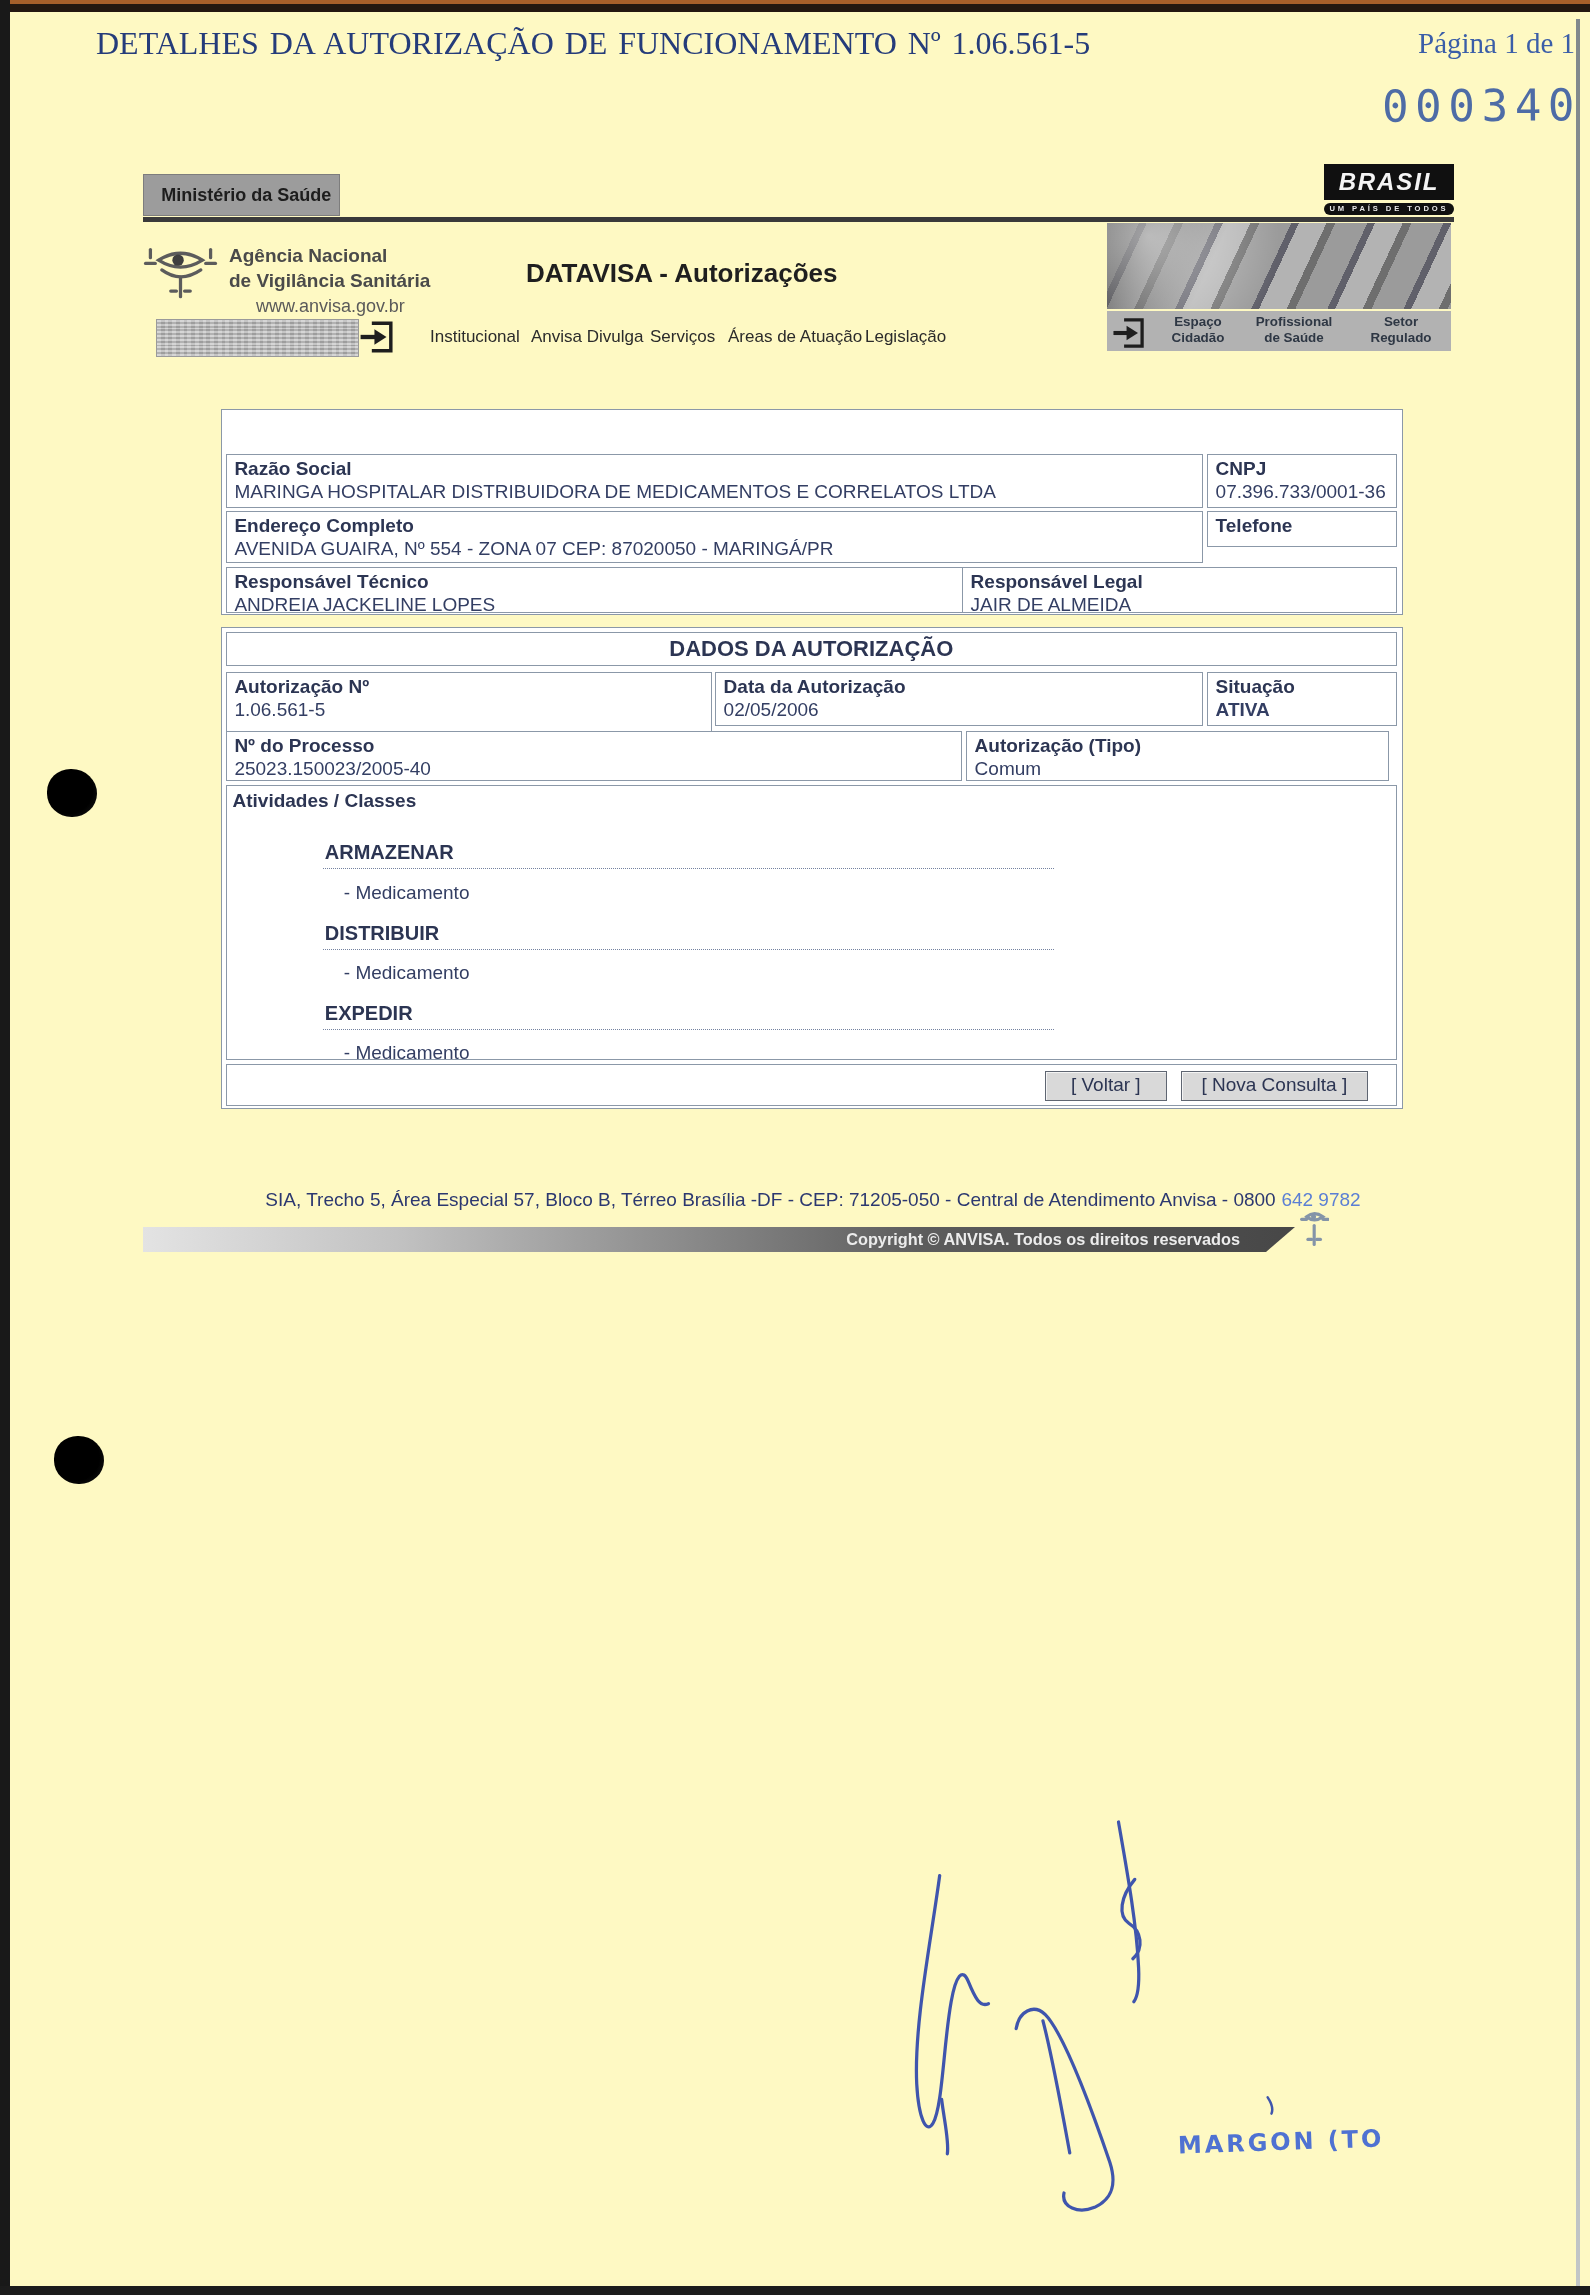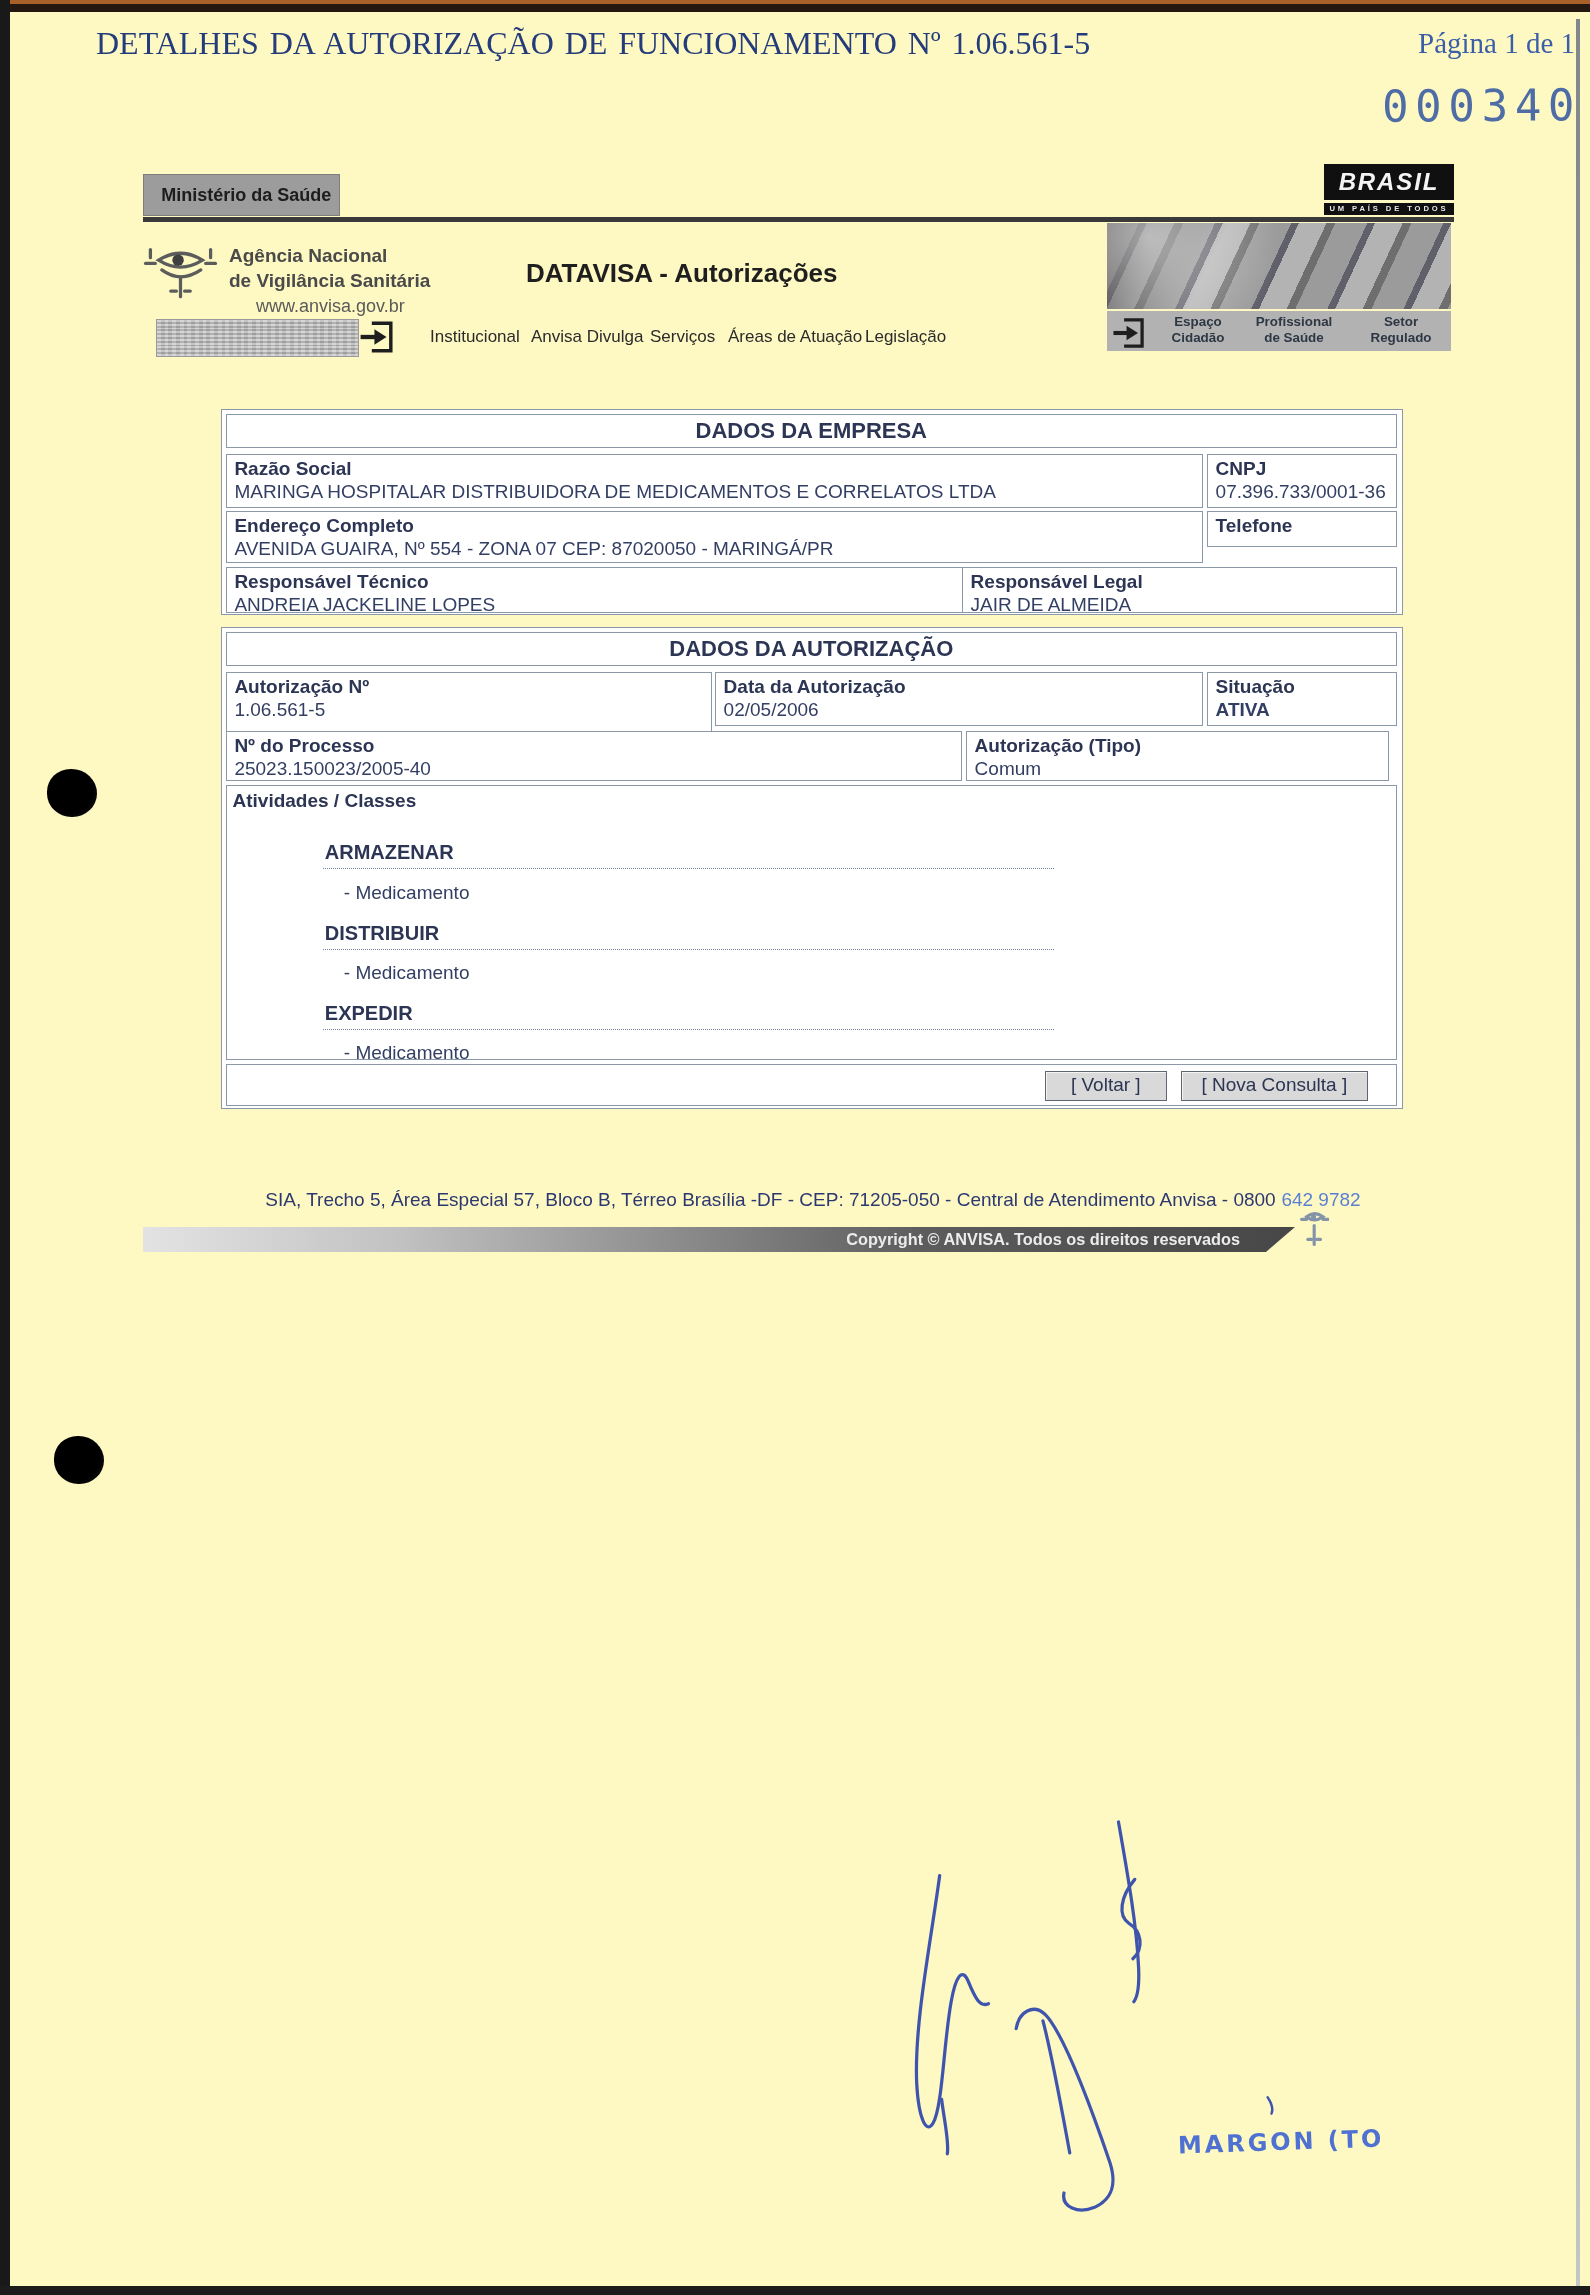--- a/index.html
+++ b/index.html
@@ -25,21 +25,21 @@
 
   
   .ms-bar{left:143px;top:174px;width:197px;height:42px;background:#9c9c9c;border:1px solid #7d7d7d;
         box-sizing:border-box;display:flex;align-items:center;gap:7.6px;padding:0 9.6px;}
   .ms-bar span{font-size:18px;font-weight:bold;color:#1d1d1d;white-space:nowrap;}
   .dark-rule{left:143px;top:217px;width:1311px;height:4.8px;background:#3a3a3a;}
   .brasil{left:1324px;top:164px;width:130px;}
   .brasil .main{background:#101010;color:#f4f4f4;height:36px;line-height:36px;text-align:center;
         font-weight:bold;font-style:italic;font-size:24px;letter-spacing:1.9px;}
   .brasil .sub{margin-top:2.9px;background:#101010;color:#e8e8e8;height:12.4px;line-height:12.4px;
-        text-align:center;font-size:7.6px;letter-spacing:2.9px;font-weight:bold;}
+        text-align:center;font-size:7.6px;letter-spacing:2.9px;font-weight:bold;border-radius:6px;}
   .photo{left:1107px;top:223px;width:344px;height:86px;
         background:
           radial-gradient(circle at 12% 15%,rgba(255,255,255,.55),rgba(255,255,255,0) 42%),
           linear-gradient(115deg,rgba(15,15,15,.5) 0 10%,rgba(15,15,15,0) 32%),
           repeating-linear-gradient(115deg,#9b9b9b 0 29px,#60606a 29px 36px,#b3b3b3 36px 61px,#6e6e6e 61px 69px);}
   .anvisa-text1{left:229px;top:245px;font-size:19px;font-weight:bold;color:#4a4a4a;}
   .anvisa-text2{left:229px;top:270px;font-size:19px;font-weight:bold;color:#4a4a4a;}
   .anvisa-url{left:256px;top:296px;font-size:18px;color:#5a5a5a;}
   .app-title{left:526px;top:258px;font-size:26px;font-weight:bold;color:#1f1f1f;white-space:nowrap;}
   .texture-bar{left:156px;top:319px;width:203px;height:38px;border:1px solid #9a9a9a;box-sizing:border-box;
@@ -147,21 +147,20 @@
     <path d="M19 13 L33 22 L19 31 Z" fill="#1e1e1e"></path>
   </svg>
   <div class="abs aud-item" style="left:1152px;width:92px;">Espaço
 Cidadão</div>
   <div class="abs aud-item" style="left:1246px;width:96px;">Profissional
 de Saúde</div>
   <div class="abs aud-item" style="left:1355px;width:92px;">Setor
 Regulado</div>
 
   <div class="abs tblwrap" style="left:221px;top:409px;width:1182px;height:206px;">
-    <div class="cell stitle" style="left:3.8px;top:3.8px;width:1171px;height:34px;">DADOS DA EMPRESA</div>
 
     <div class="cell" style="left:3.8px;top:44px;width:977px;height:54px;">
       <div class="flabel">Razão Social</div>
       <div class="fvalue">MARINGA HOSPITALAR DISTRIBUIDORA DE MEDICAMENTOS E CORRELATOS LTDA</div>
     </div>
     <div class="cell" style="left:985px;top:44px;width:190px;height:54px;">
       <div class="flabel">CNPJ</div>
       <div class="fvalue">07.396.733/0001-36</div>
     </div>
 

